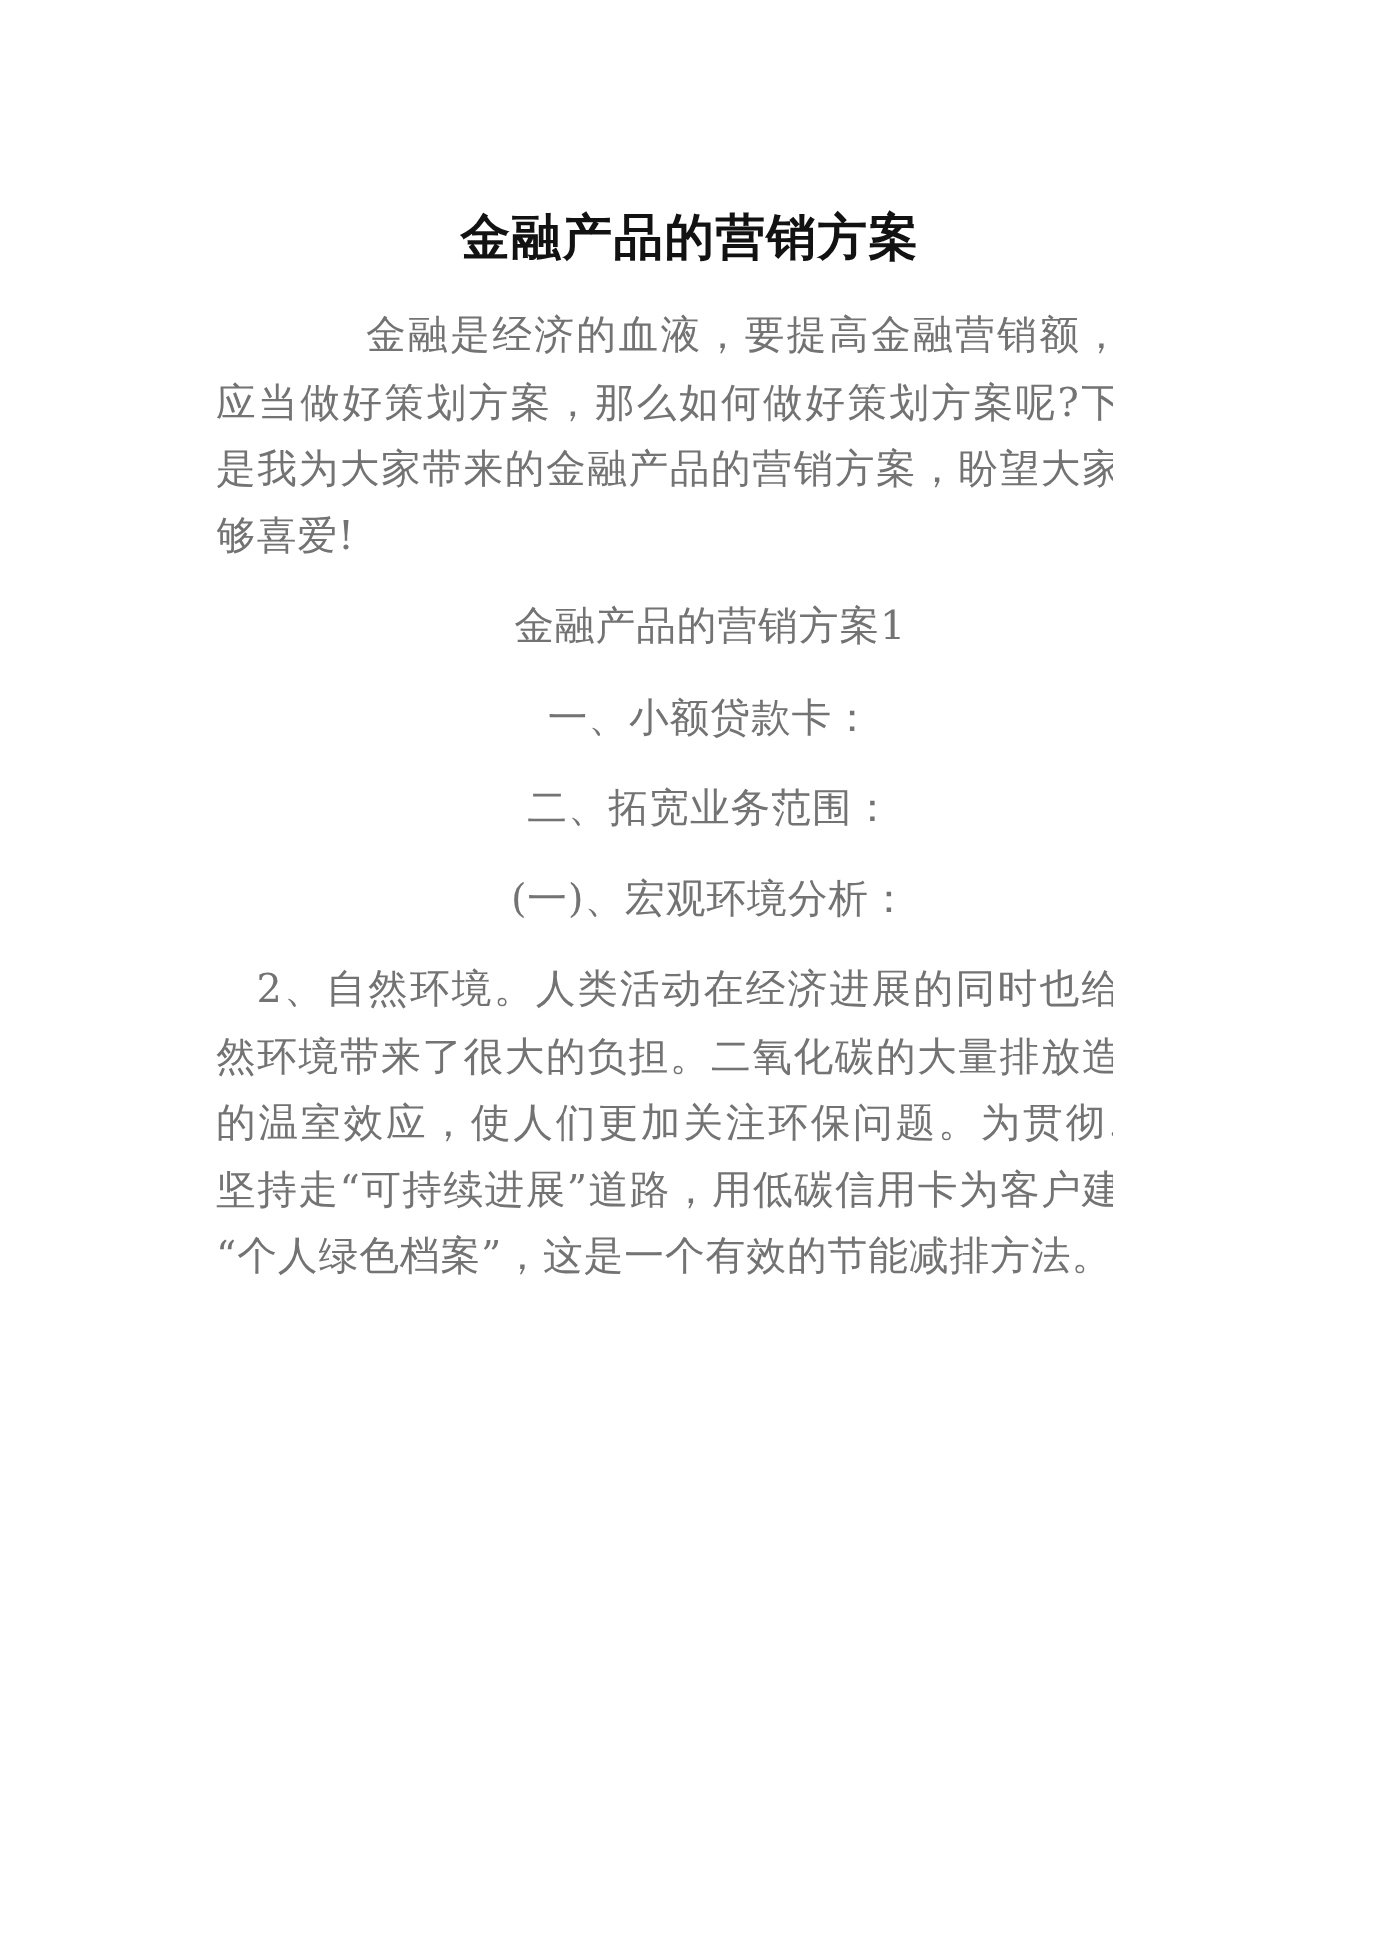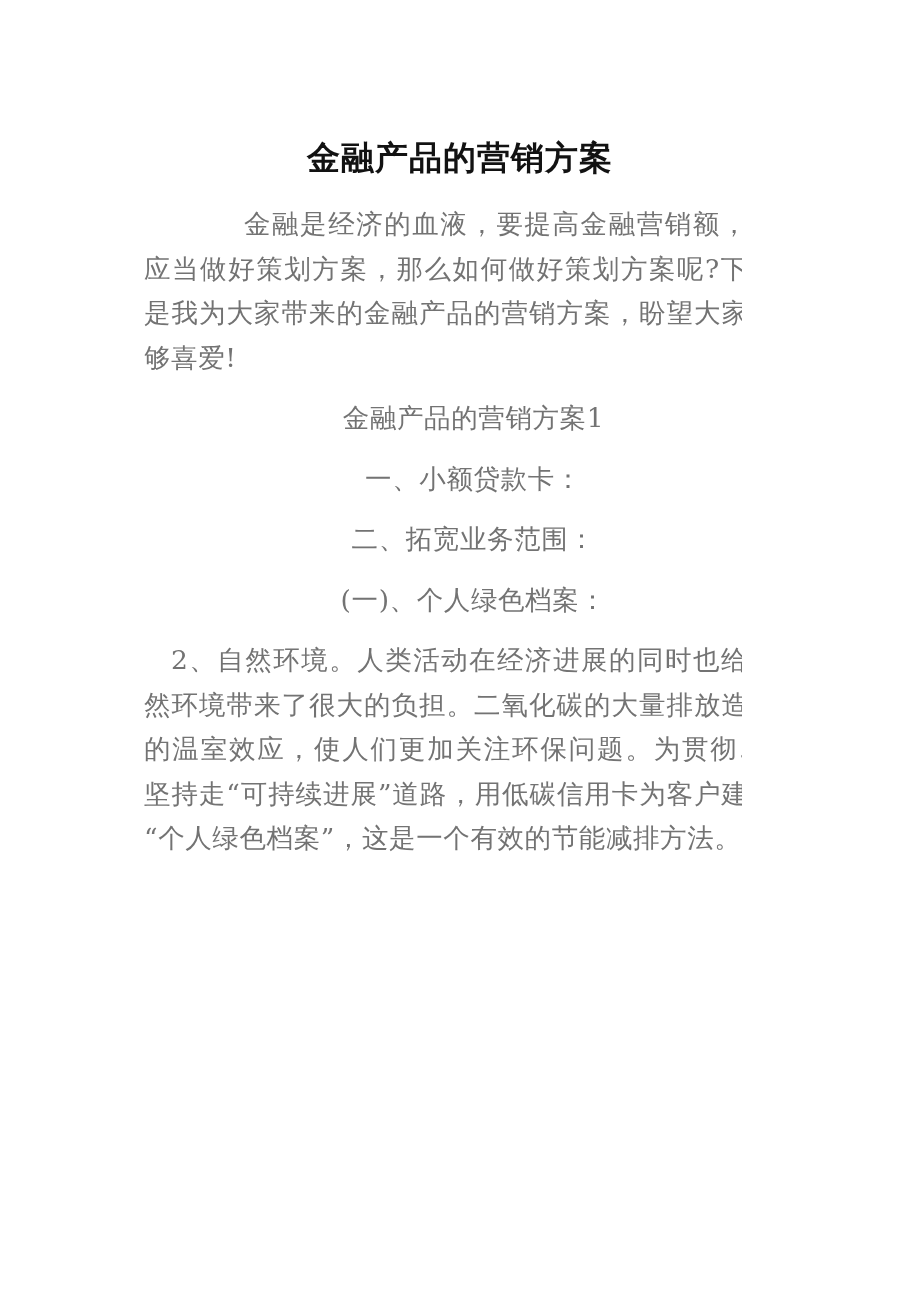--- a/index.html
+++ b/index.html
@@ -62,19 +62,19 @@
 
     <p class="para indent-lead">金融是经济的血液，要提高金融营销额，就应当做好策划方案，那么如何做好策划方案呢?下面是我为大家带来的金融产品的营销方案，盼望大家能够喜爱!</p>
 
     <p class="para indent-one last-flush">金融产品的营销方案1</p>
 
     <p class="para indent-one last-flush">一、小额贷款卡：</p>
 
 
     <p class="para indent-one last-flush">二、拓宽业务范围：</p>
 
-    <p class="para indent-one last-flush">(一)、个人绿色档案：</p>
+    <p class="para indent-one last-flush">(一)、宏观环境分析：</p>
 
 
     <p class="para indent-one">2、自然环境。人类活动在经济进展的同时也给自然环境带来了很大的负担。二氧化碳的大量排放造成的温室效应，使人们更加关注环保问题。为贯彻.，坚持走“可持续进展”道路，用低碳信用卡为客户建立“个人绿色档案”，这是一个有效的节能减排方法。</p>
 
   </div>
 </div>
 
 </body></html>

